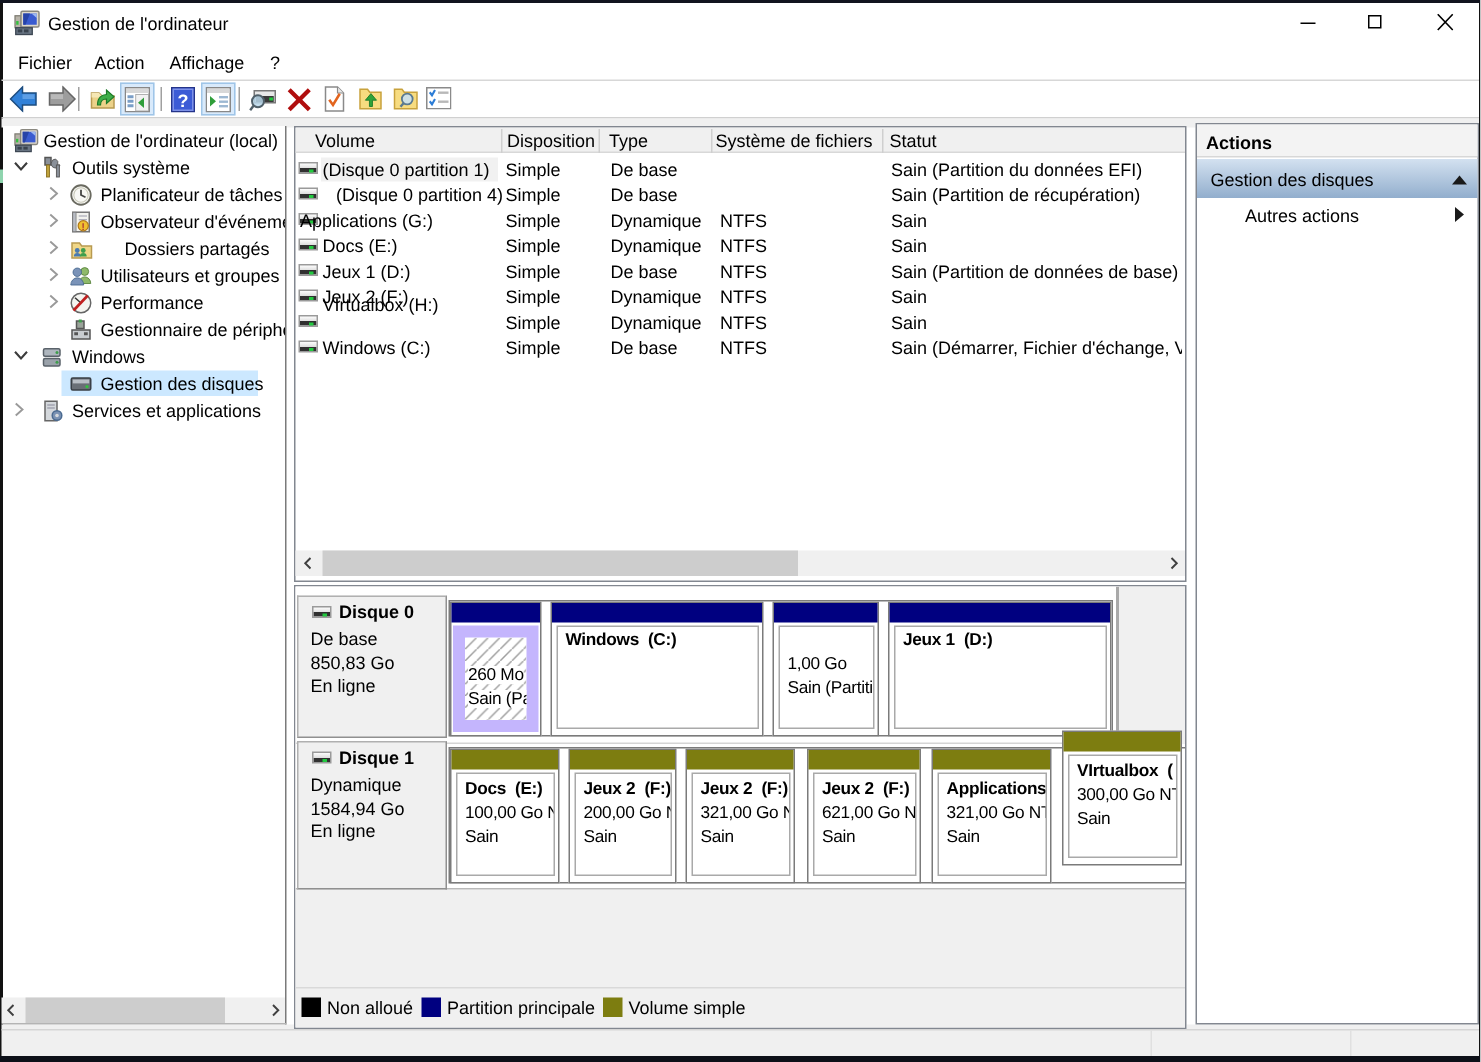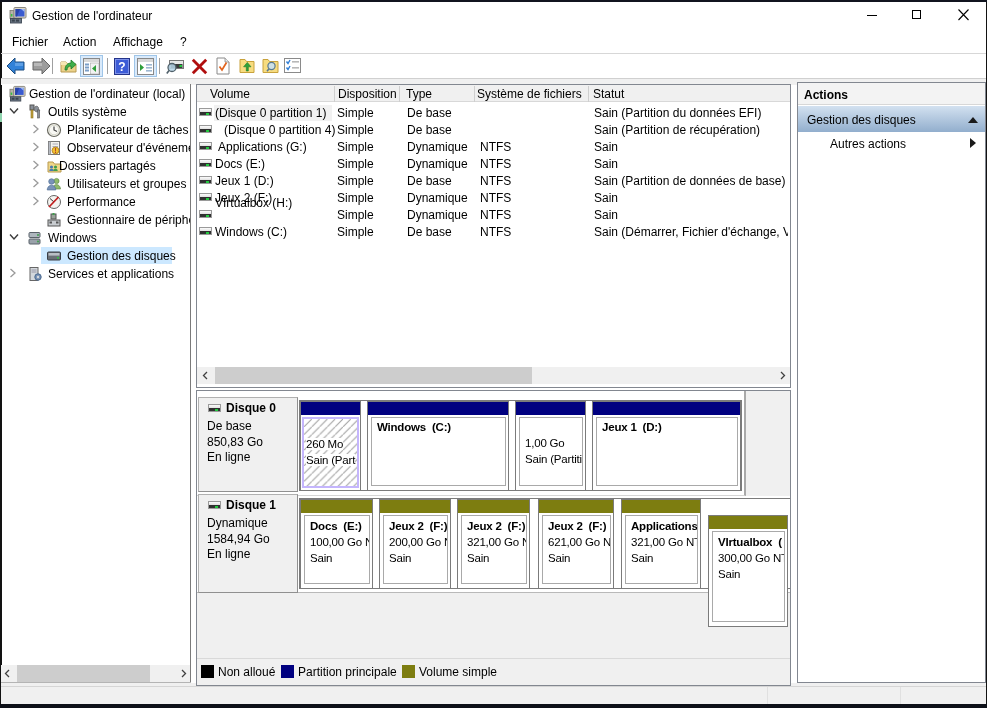--- a/index.html
+++ b/index.html
@@ -220,21 +220,21 @@
   <svg class="abs" style="left:31px;top:80px" width="7" height="10" viewBox="0 0 7 10">
       <path d="M1.5,1 L6,5 L1.5,9" stroke="#9a9a9a" stroke-width="1.3" fill="none"></path>
     </svg>
   <svg class="abs" style="left:45px;top:78px" width="16" height="16" viewBox="0 0 16 16">
     <path d="M2,4 L7,4 L8.5,6 L15,6 L15,14 L2,14 Z" fill="#f0d788" stroke="#b89a50"></path>
     <circle cx="5.5" cy="9" r="1.6" fill="#4a7ab0"></circle>
     <path d="M3.2,13 a2.3,2.3 0 0 1 4.6,0 Z" fill="#4a7ab0"></path>
     <circle cx="9.5" cy="9" r="1.6" fill="#3f9e4c"></circle>
     <path d="M7.2,13 a2.3,2.3 0 0 1 4.6,0 Z" fill="#3f9e4c"></path>
   </svg>
-  <div class="trow" style="left:58px;top:79px">Dossiers partagés</div>
+  <div class="trow" style="left:82px;top:79px">Dossiers partagés</div>
   <svg class="abs" style="left:31px;top:98px" width="7" height="10" viewBox="0 0 7 10">
       <path d="M1.5,1 L6,5 L1.5,9" stroke="#9a9a9a" stroke-width="1.3" fill="none"></path>
     </svg>
   <svg class="abs" style="left:45px;top:96px" width="16" height="16" viewBox="0 0 16 16">
     <circle cx="10.5" cy="5" r="2.6" fill="#8fba6a" stroke="#5a8540" stroke-width="0.6"></circle>
     <path d="M6.5,13 a4,4.4 0 0 1 8,0 Z" fill="#8fba6a" stroke="#5a8540" stroke-width="0.6"></path>
     <circle cx="5.5" cy="5.5" r="2.8" fill="#7a93b8" stroke="#4a6a90" stroke-width="0.6"></circle>
     <path d="M1.2,14 a4.3,4.8 0 0 1 8.6,0 Z" fill="#7a93b8" stroke="#4a6a90" stroke-width="0.6"></path>
   </svg>
   <div class="trow" style="left:66px;top:97px">Utilisateurs et groupes l</div>
@@ -319,21 +319,21 @@
 <div class="t" style="left:407px;top:106px">De base</div>
 <div class="t" style="left:594px;top:106px">Sain (Partition du données EFI)</div>
 
 <div class="abs vicon" style="left:199px;top:125px"></div>
 <div class="t" style="left:224px;top:123px">(Disque 0 partition 4)</div>
 <div class="t" style="left:337px;top:123px">Simple</div>
 <div class="t" style="left:407px;top:123px">De base</div>
 <div class="t" style="left:594px;top:123px">Sain (Partition de récupération)</div>
 
 <div class="abs vicon" style="left:199px;top:142px"></div>
-<div class="t" style="left:218px;top:140px">Applications (G:)</div>
+<div class="t" style="left:200px;top:140px">Applications (G:)</div>
 <div class="t" style="left:337px;top:140px">Simple</div>
 <div class="t" style="left:407px;top:140px">Dynamique</div>
 <div class="t" style="left:480px;top:140px">NTFS</div>
 <div class="t" style="left:594px;top:140px">Sain</div>
 
 <div class="abs vicon" style="left:199px;top:159px"></div>
 <div class="t" style="left:215px;top:157px">Docs (E:)</div>
 <div class="t" style="left:337px;top:157px">Simple</div>
 <div class="t" style="left:407px;top:157px">Dynamique</div>
 <div class="t" style="left:480px;top:157px">NTFS</div>
@@ -385,21 +385,21 @@
   <div class="abs" style="left:1px;top:6px;width:100px;height:95px;background:#f0f0f0;border:1px solid #b0b0b0;border-right-color:#909090;border-bottom-color:#909090"></div>
   <div class="abs dicon" style="left:11px;top:13px"></div>
   <div class="t b" style="left:29px;top:10px">Disque 0</div>
   <div class="t" style="left:10px;top:28px">De base</div>
   <div class="t" style="left:10px;top:43.5px">850,83 Go</div>
   <div class="t" style="left:10px;top:58.5px">En ligne</div>
 
   <div class="abs" style="left:102px;top:9px;width:443px;height:91px;border:1px solid #7b7b7b"></div>
   <div class="abs cell" style="left:103px;top:10px;width:61px;height:90px">
     <div class="cellbar navy"></div>
-    <div class="cellinner" style="border:2px solid #c4b5fd;left:1px;right:1px;top:15px;bottom:2px;padding:1px 0 0 2px">
+    <div class="cellinner" style="border:8px solid #c4b5fd;left:1px;right:1px;top:15px;bottom:2px;padding:1px 0 0 2px">
       <svg style="position:absolute;left:0;top:0;width:100%;height:100%">
         <defs>
             <pattern id="hp" width="7.8" height="7.8" patternUnits="userSpaceOnUse">
               <path d="M-1.5,9.3 L9.3,-1.5" stroke="#9f9f9f" stroke-width="1" fill="none"></path>
             </pattern>
           </defs>
         <rect width="100%" height="100%" fill="url(#hp)"></rect>
       </svg>
       <div style="height:16px;position:relative"></div>
       <div style="line-height:16px;position:relative"><span class="wbg">260 Mo</span><br><span class="wbg">Sain (Part</span></div>
@@ -461,21 +461,21 @@
         <div style="line-height:16px">621,00 Go NT<br>Sain</div>
       </div>
   </div>
   <div class="abs cell" style="left:424px;top:108px;width:80px;height:90px">
     <div class="cellbar olive"></div>
     <div class="cellinner d1">
         <div class="b" style="line-height:16px">Applications</div>
         <div style="line-height:16px">321,00 Go NT<br>Sain</div>
       </div>
   </div>
-  <div class="abs cell" style="left:511px;top:124px;width:80px;height:112px">
+  <div class="abs cell" style="left:511px;top:96px;width:80px;height:90px">
     <div class="cellbar olive"></div>
     <div class="cellinner d1">
         <div class="b" style="line-height:16px">VIrtualbox&nbsp; (</div>
         <div style="line-height:16px">300,00 Go NT<br>Sain</div>
       </div>
   </div>
 
   <div class="abs" style="left:0;top:267px;width:593px;height:1px;background:#d9d9d9"></div>
   <div class="abs" style="left:4px;top:274px;width:13px;height:13px;background:#000"></div>
   <div class="t" style="left:21px;top:274px">Non alloué</div>

